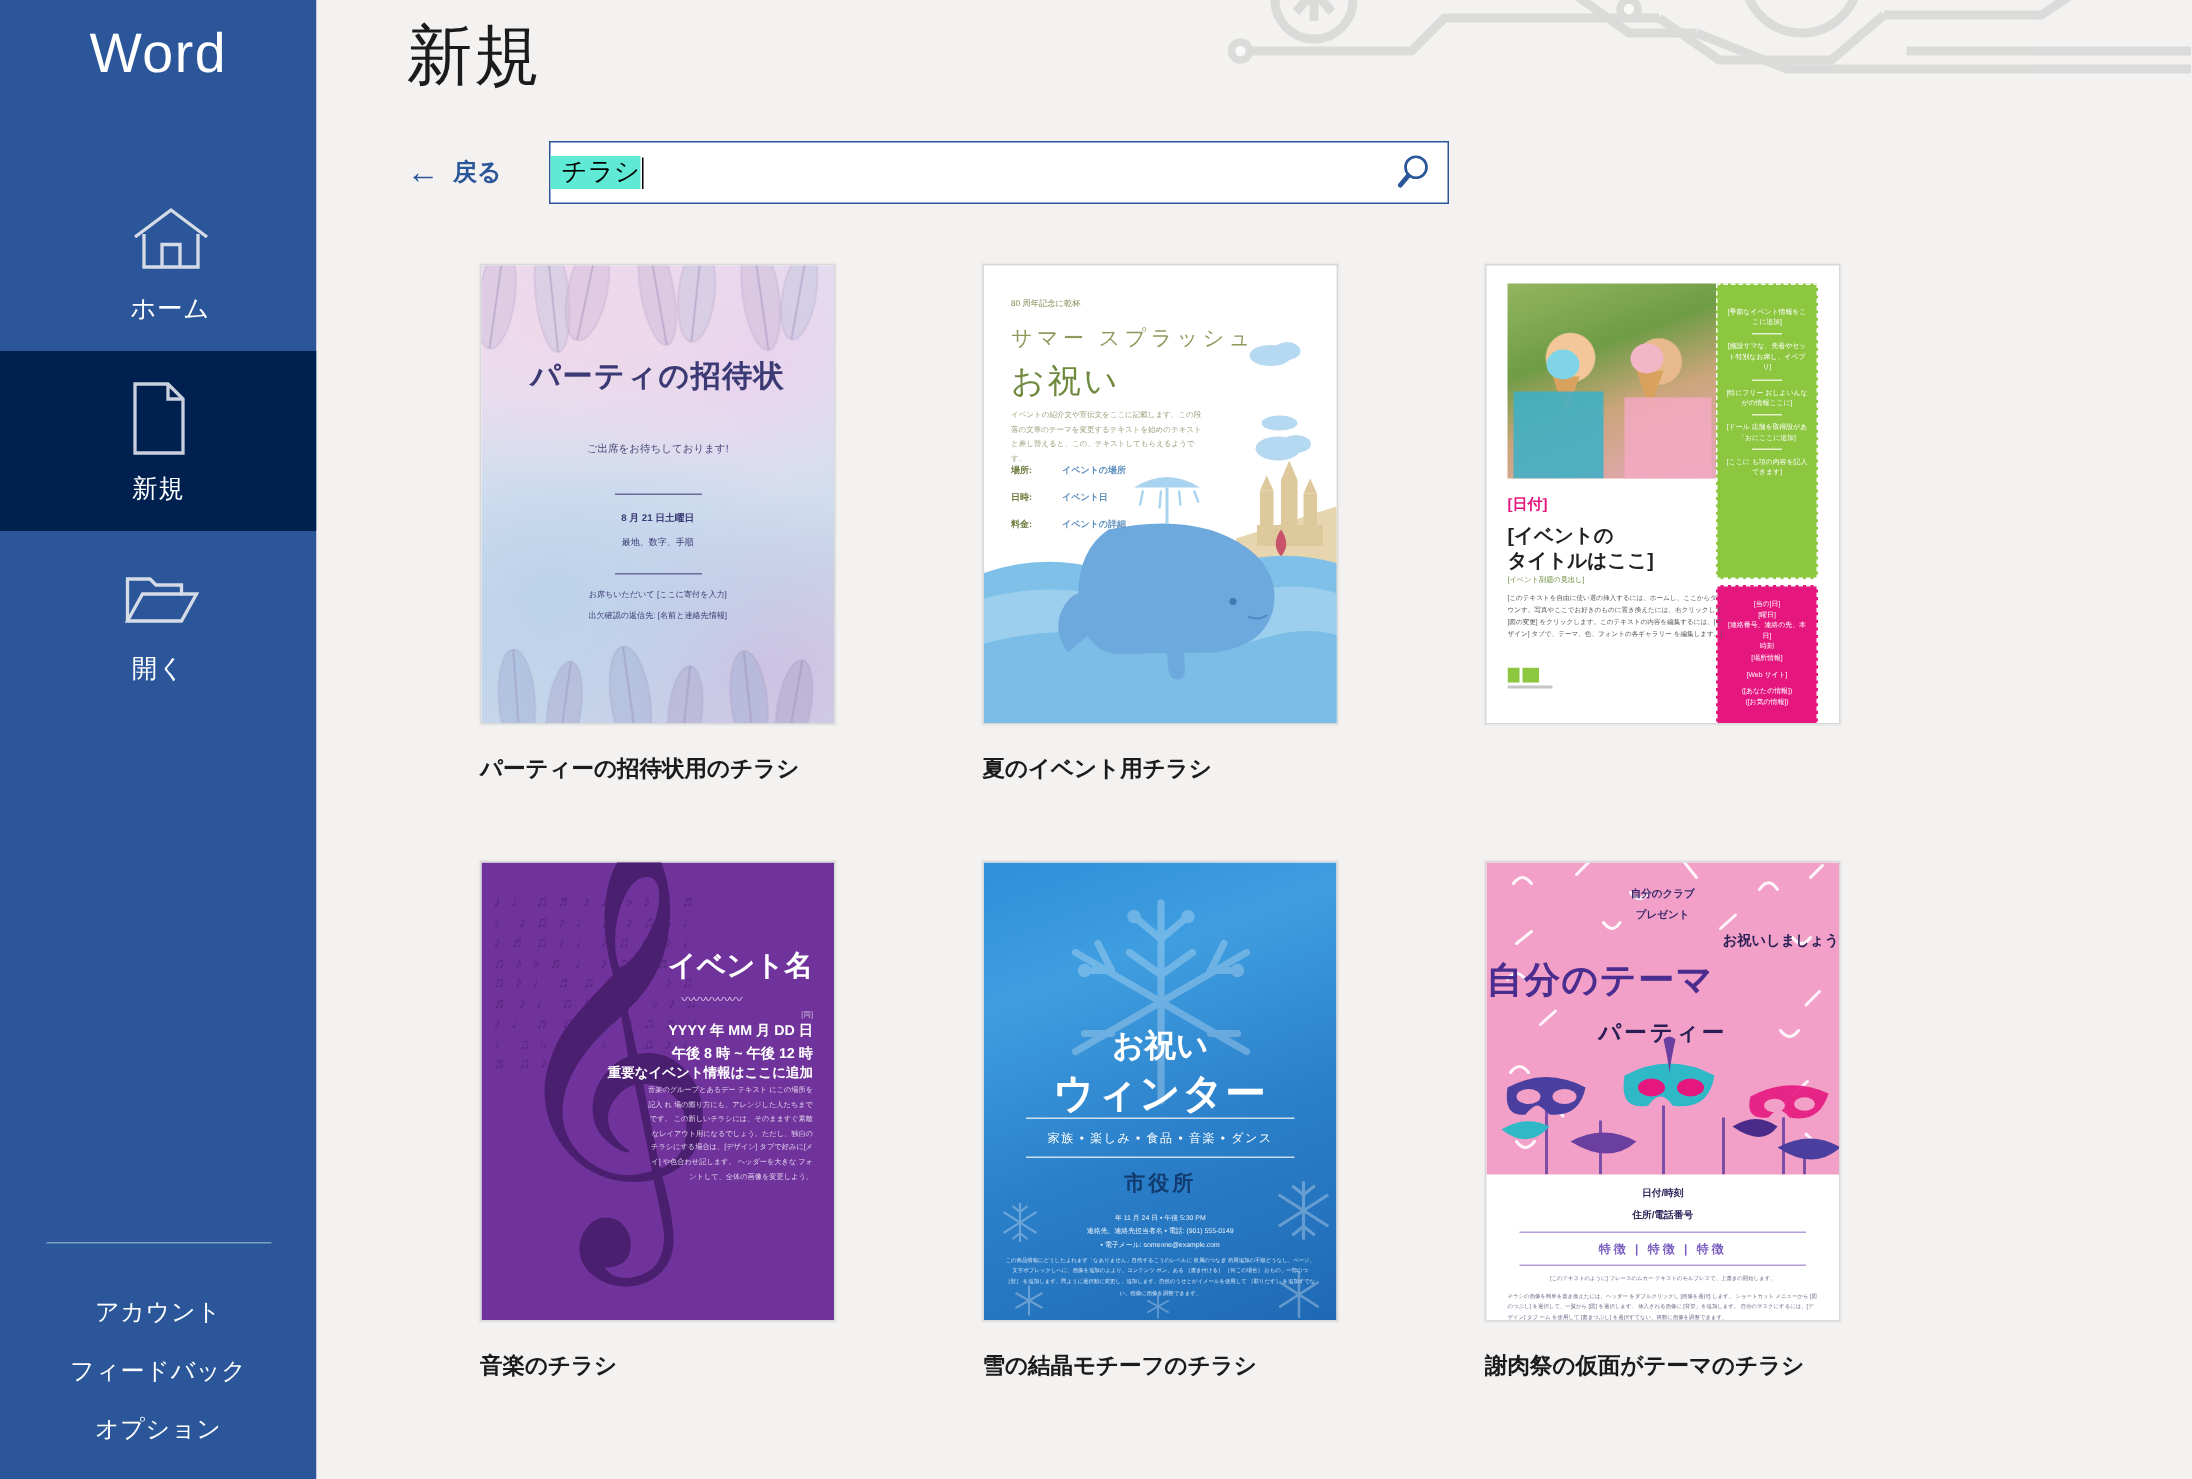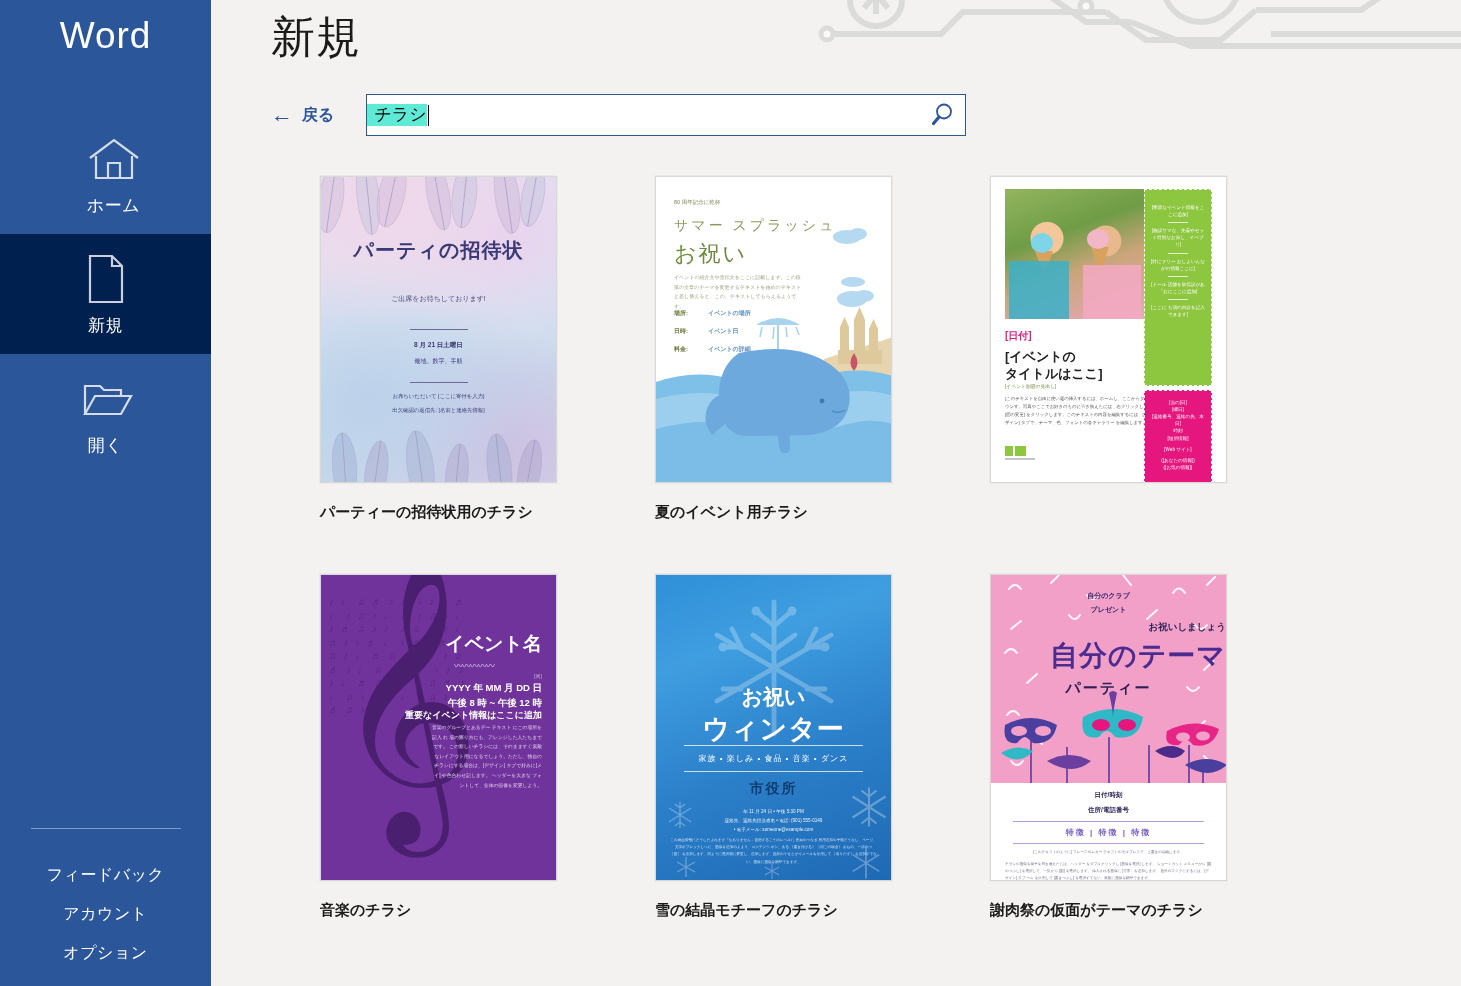--- a/index.html
+++ b/index.html
@@ -242,21 +242,21 @@
   .c5-city { position:absolute; left:0; right:0; top:205px; text-align:center; font-size:14px; color:#123c70; font-weight:bold; letter-spacing:2px;}
   .c5-meta { position:absolute; left:0; right:0; top:232px; text-align:center; font-size:4.6px; color:#e8f2fb; line-height:2.0; }
   .c5-para { position:absolute; left:14px; right:14px; top:262px; text-align:center; font-size:3.6px; color:#cfe4f7; line-height:2.0; }
 
   
   .c6-top { position:absolute; left:0; right:0; top:0; height:208px; background:#F2A0C8; overflow:hidden; }
   .c6-bot { position:absolute; left:0; right:0; top:208px; bottom:0; background:#ffffff; }
   .c6-club { position:absolute; left:0; right:0; top:16px; text-align:center; font-size:7px; color:#3b2a6b; font-weight:bold; }
   .c6-pres { position:absolute; left:0; right:0; top:30px; text-align:center; font-size:7px; color:#3b2a6b; font-weight:bold; }
   .c6-cel  { position:absolute; left:0; right:0; top:46px; text-align:right; font-size:9.5px; color:#2a1f55; font-weight:bold; }
-  .c6-main { position:absolute; left:0; right:0; top:62px; text-align:right; font-size:28px; color:#4b2d8f; font-weight:bold; letter-spacing:1px;}
+  .c6-main { position:absolute; left:0; right:0; top:62px; text-align:left; font-size:24px; color:#4b2d8f; font-weight:bold; letter-spacing:1px;}
   .c6-sub  { position:absolute; left:0; right:0; top:104px; text-align:center; font-size:15px; color:#2a1f55; font-weight:bold; letter-spacing:2px;}
   .c6-dt   { position:absolute; left:0; right:0; top:216px; text-align:center; font-size:6.5px; color:#2a1f55; font-weight:bold; }
   .c6-addr { position:absolute; left:0; right:0; top:231px; text-align:center; font-size:6.5px; color:#2a1f55; font-weight:bold; }
   .c6-r1   { position:absolute; left:22px; right:22px; top:246px; height:1px; background:#b49ddb; }
   .c6-feat { position:absolute; left:0; right:0; top:252px; text-align:center; font-size:8px; color:#7b5fc0; font-weight:bold; letter-spacing:2px;}
   .c6-r2   { position:absolute; left:22px; right:22px; top:268px; height:1px; background:#b49ddb; }
   .c6-p1   { position:absolute; left:20px; right:20px; top:274px; text-align:center; font-size:3.6px; color:#6b6b8a; line-height:1.9; }
   .c6-p2   { position:absolute; left:14px; right:14px; top:286px; font-size:3.6px; color:#6b6b8a; line-height:2.0; }
 </style>
 </head>
@@ -295,22 +295,22 @@
           <path d="M7 38 L17 20 L53 20 L43 38 Z" fill="none" stroke="#d5dce8" stroke-width="2.2"></path>
         </svg>
       </span>
       <span class="nav-label">開く</span>
     </div>
 
     <div class="side-spacer"></div>
 
     <div class="side-divider"></div>
     <div class="side-footer">
+      <div class="side-link">アカウント</div>
       <div class="side-link">フィードバック</div>
-      <div class="side-link">アカウント</div>
       <div class="side-link">オプション</div>
     </div>
   </div>
 
   <div id="main">
 
     <svg id="deco" viewBox="0 0 660 95">
       <g fill="none" stroke="#c9c9c9" stroke-width="6">
         <circle cx="75" cy="12" r="26"></circle>
         <path d="M75 26 L75 4 M75 6 L63 20 M75 6 L87 20"></path>

